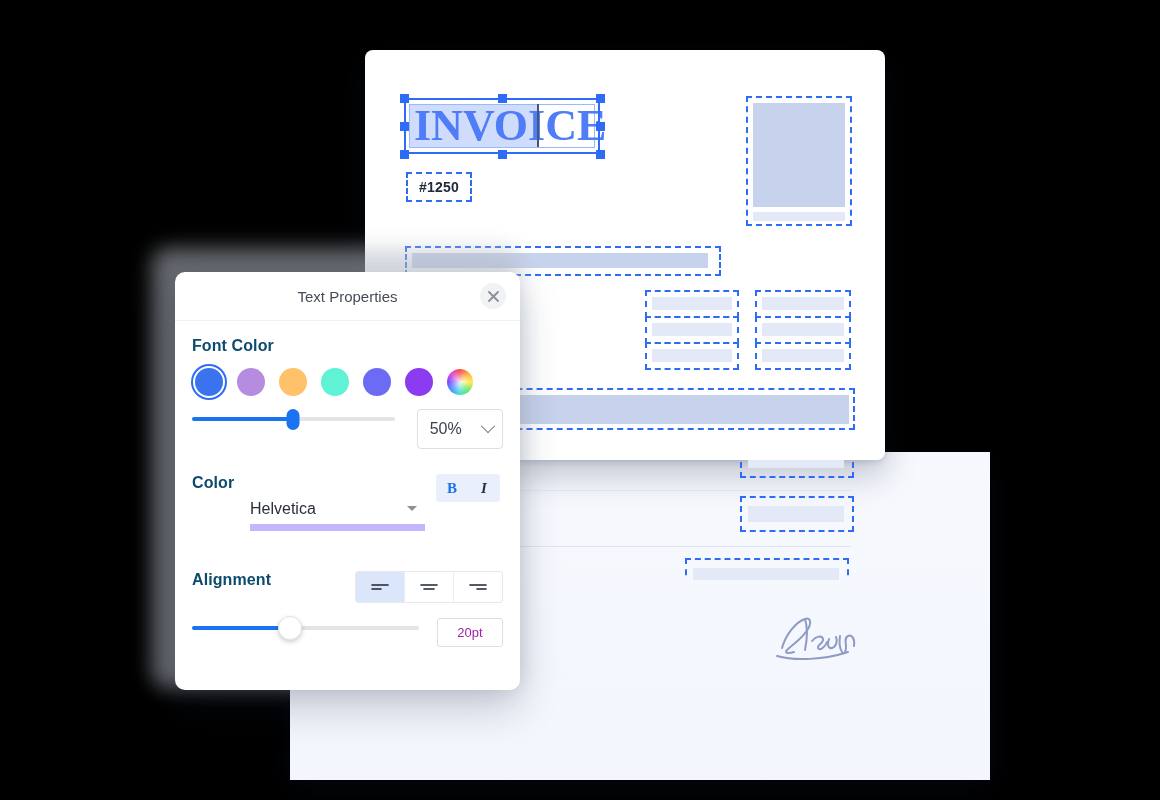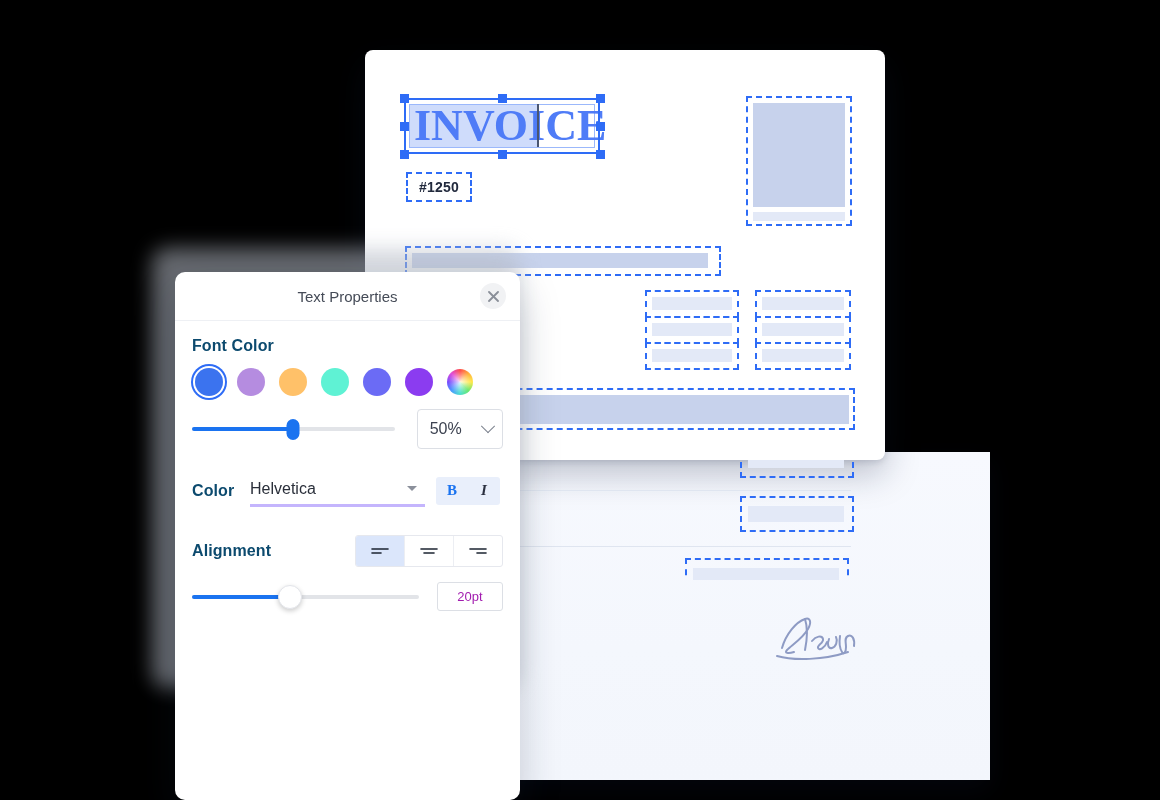--- a/index.html
+++ b/index.html
@@ -84,21 +84,21 @@
   
   .sig{position:absolute;left:772px;top:612px;width:92px;height:52px;}
 
   
   .dlg-shadow{
     position:absolute;left:152px;top:248px;width:368px;height:440px;
     background:#b9bfca;border-radius:16px;
     filter:blur(10px);opacity:.55;
   }
   .dialog{
-    position:absolute;left:175px;top:272px;width:345px;height:528px;
+    position:absolute;left:175px;top:272px;width:345px;height:418px;
     background:#ffffff;border-radius:10px;
     box-shadow:0 18px 40px rgba(25,35,60,.22);
     overflow:hidden;
   }
   .dlg-head{
     position:relative;height:48px;border-bottom:1px solid #eef0f4;
     display:flex;align-items:center;justify-content:center;
   }
   .dlg-title{font-size:15px;color:#454b57;}
   .close-btn{
@@ -115,21 +115,21 @@
     width:28px;height:28px;border-radius:50%;position:relative;flex:0 0 auto;cursor:pointer;
     box-shadow:0 0 0 2px #ffffff, 0 0 0 4px #2e6cf6;
   }
   .sw-wheel{
     width:26px;height:26px;border-radius:50%;flex:0 0 auto;cursor:pointer;
     background:
       radial-gradient(circle at 50% 50%, rgba(255,255,255,.85) 0%, rgba(255,255,255,.25) 42%, rgba(255,255,255,0) 62%),
       conic-gradient(#ff4d4d,#ffb13d,#ffe94d,#6ee86e,#4de0d0,#4d9bff,#7a4dff,#e04dd8,#ff4d4d);
   }
 
-  .row{display:flex;align-items:center;}
+  .row{display:flex;align-items:flex-start;}
   .slider-wrap{position:relative;height:20px;display:flex;align-items:center;}
   .track{position:absolute;height:4px;border-radius:2px;background:#e2e4e8;left:0;right:0;}
   .track-fill{position:absolute;height:4px;border-radius:2px;background:#1a73f0;left:0;}
   .thumb-pill{
     position:absolute;width:13px;height:21px;border-radius:7px;background:#1a73f0;
     transform:translateX(-50%);cursor:pointer;
   }
   .thumb-round{
     position:absolute;width:22px;height:22px;border-radius:50%;background:#ffffff;
     border:1px solid #e3e5ea;box-shadow:0 2px 5px rgba(0,0,0,.2);
@@ -139,22 +139,22 @@
   .opacity-select{
     width:88px;height:40px;border:1px solid #dcdfe5;border-radius:4px;background:#fff;
     display:flex;align-items:center;justify-content:space-between;
     padding:0 9px 0 12px;box-sizing:border-box;cursor:pointer;
   }
   .opacity-val{font-size:16px;color:#3c4250;}
   .chev{width:9px;height:9px;border-right:1.6px solid #7c828e;border-bottom:1.6px solid #7c828e;
         transform:rotate(45deg) translate(-2px,-2px);}
 
   .font-select{
-    position:relative;flex:1;height:30px;border-bottom:3px solid #c4b5fd;
-    display:flex;align-items:center;cursor:pointer;
+    position:relative;flex:1;height:30px;border-bottom:7px solid #c4b5fd;
+    display:flex;align-items:center;cursor:pointer;margin-top:20px;
   }
   .font-name{font-size:16px;color:#2a2f3a;}
   .caret-down{
     position:absolute;right:8px;top:12px;width:0;height:0;
     border-left:5px solid transparent;border-right:5px solid transparent;
     border-top:5px solid #8b909b;
   }
   .bi-group{
     display:flex;align-items:center;background:#e9effb;border-radius:3px;margin-left:11px;
   }
@@ -289,21 +289,21 @@
         <div class="font-select" style="max-width:175px;margin-left:6px;">
           <span class="font-name">Helvetica</span>
           <span class="caret-down"></span>
         </div>
         <div class="bi-group">
           <div class="bi-btn b-on">B</div>
           <div class="bi-btn i-off">I</div>
         </div>
       </div>
 
-      <div class="row" style="margin-top:28px;">
+      <div class="row" style="margin-top:40px;">
         <div class="lbl" style="flex:1;">Alignment</div>
         <div class="align-group">
           <div class="align-btn active">
             <svg class="align-svg" width="20" height="12" viewBox="0 0 20 12">
               <line x1="2" y1="4" x2="18" y2="4"></line>
                 <line x1="2" y1="8" x2="11" y2="8"></line>
             </svg>
           </div>
           <div class="align-btn">
             <svg class="align-svg" width="20" height="12" viewBox="0 0 20 12">

